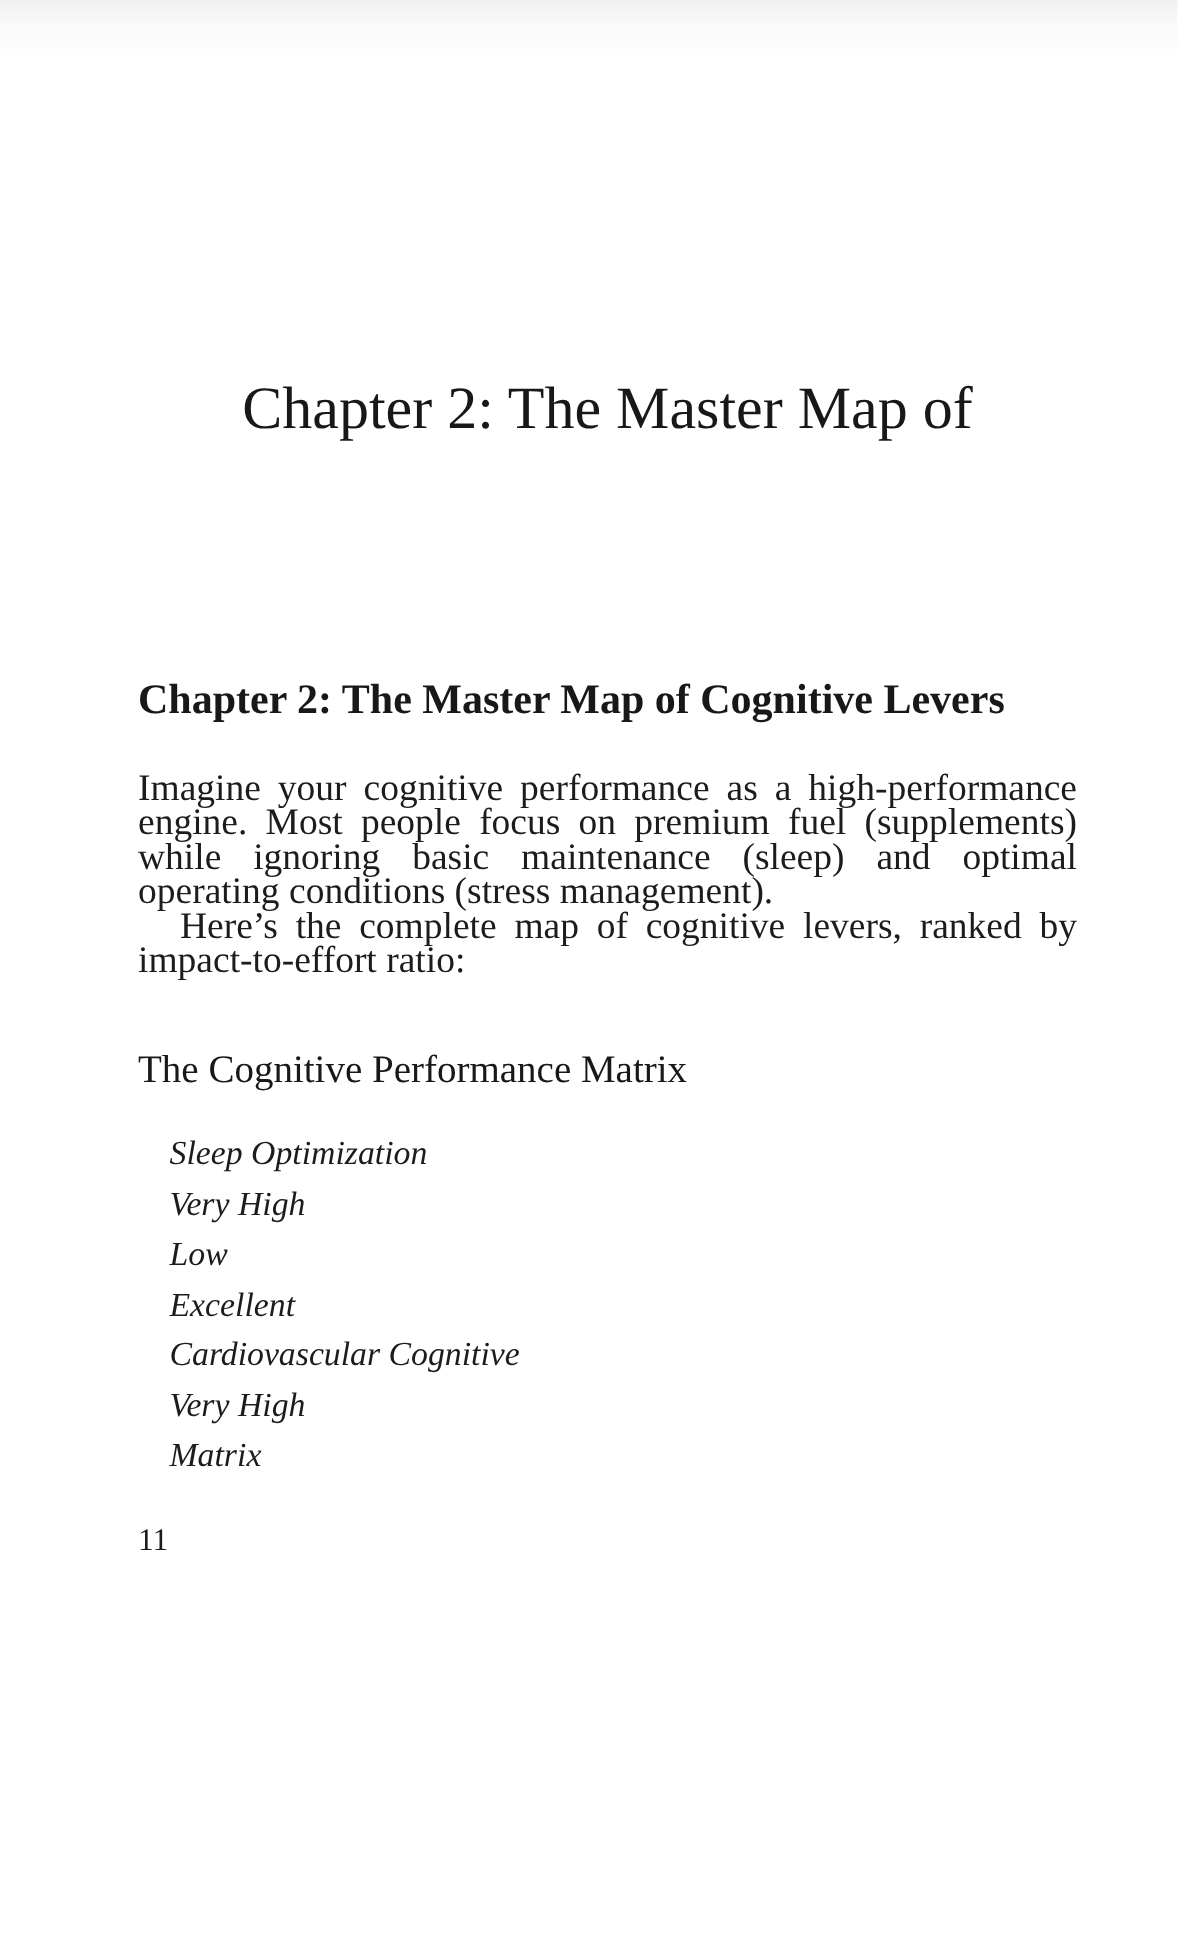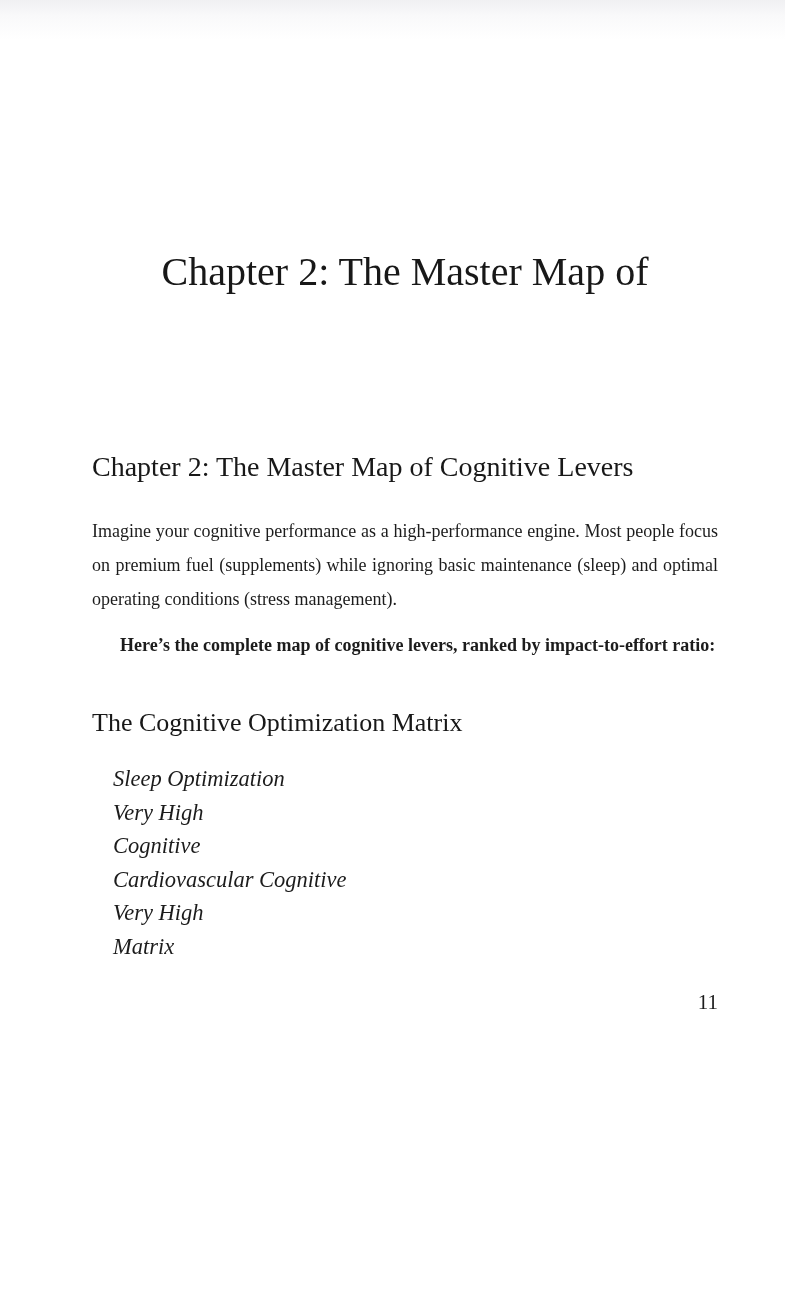--- a/index.html
+++ b/index.html
@@ -38,53 +38,53 @@
     font-weight: normal;
     text-align: center;
     color: #181818;
   }
   .chapter-title .line { text-align: center; }
 
   .section-heading {
     margin: 151px 0 0 0;
     font-size: 28px;
     line-height: 36px;
-    font-weight: normal;
+    font-weight: bold;
     color: #181818;
   }
 
   .para {
     margin: 0;
-    font-size: 18px;
-    line-height: 34px;
+    font-size: 25px;
+    line-height: 23px;
     text-align: justify;
   }
   .para-1 { margin-top: 29px; }
-  .para-2 { margin-top: 12px; text-indent: 28px; font-weight: bold; }
+  .para-2 { margin-top: 0; text-indent: 28px; }
 
   .matrix-heading {
     margin: 44px 0 0 0;
     font-size: 26px;
     line-height: 34px;
     font-weight: normal;
     color: #181818;
   }
 
   .table-text {
     margin-top: 22px;
     font-size: 22.5px;
     line-height: 33.5px;
   }
   .table-rows .line { padding-left: 21px; font-style: italic; }
 
   .page-number {
     margin-top: 24px;
     font-size: 21px;
     line-height: 30px;
-    text-align: right;
+    text-align: left;
     color: #1c1c1c;
   }
 </style>
 </head>
 <body>
 
 <div class="page">
   <div class="top-shade"></div>
 
   <div class="content">
@@ -92,27 +92,28 @@
     <h1 class="chapter-title">
         <div class="line">Chapter 2: The Master Map of</div>
       </h1>
 
     <h2 class="section-heading">Chapter 2: The Master Map of Cognitive Levers</h2>
 
     <p class="para para-1">Imagine your cognitive performance as a high-performance engine. Most people focus on premium fuel (supplements) while ignoring basic maintenance (sleep) and optimal operating conditions (stress management).</p>
 
     <p class="para para-2">Here’s the complete map of cognitive levers, ranked by impact-to-effort ratio:</p>
 
-    <h3 class="matrix-heading">The Cognitive Optimization Matrix</h3>
+    <h3 class="matrix-heading">The Cognitive Performance Matrix</h3>
 
     <div class="table-text">
       <div class="table-rows">
           <div class="line">Sleep Optimization</div>
           <div class="line">Very High</div>
-          <div class="line">Cognitive</div>
+          <div class="line">Low</div>
+          <div class="line">Excellent</div>
           <div class="line">Cardiovascular Cognitive</div>
           <div class="line">Very High</div>
           <div class="line">Matrix</div>
         </div>
     </div>
 
     <div class="page-number">11</div>
 
   </div>
 </div>

